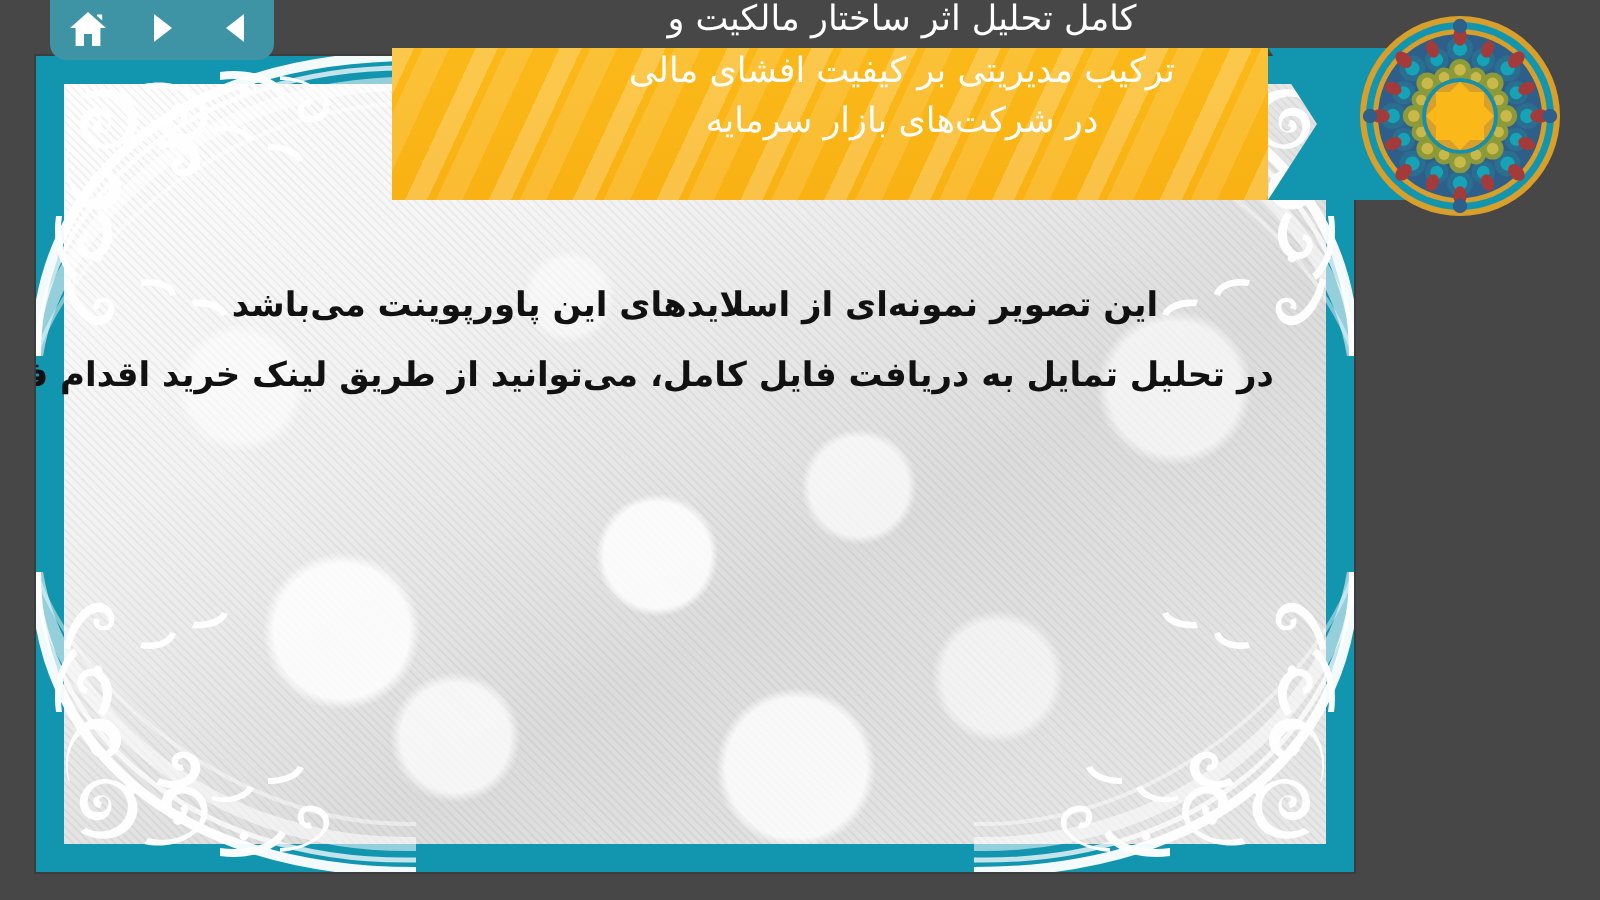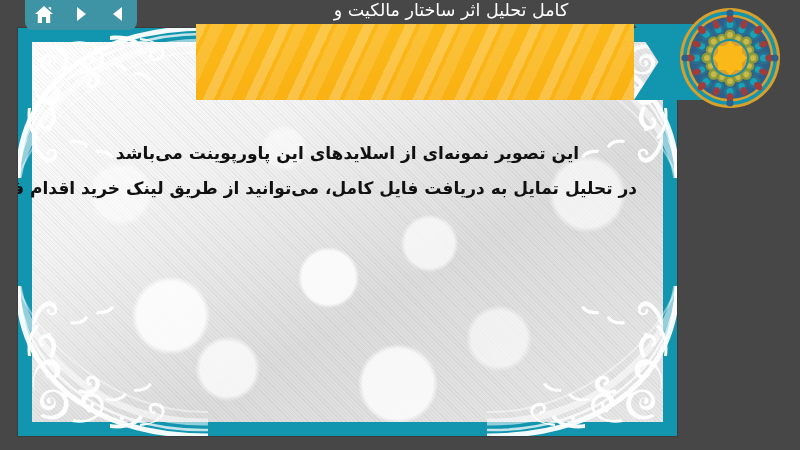--- a/index.html
+++ b/index.html
@@ -307,20 +307,22 @@
     </div>
   </div>
 
   <div id="title-ribbon">
     <div id="ribbon-tail"></div>
     <div id="ribbon-body"></div>
   </div>
 
   <div id="title-overlay">
     <span class="tline">کامل تحلیل اثر ساختار مالکیت و</span>
+    <span class="tline">ترکیب مدیریتی بر کیفیت افشای مالی</span>
+    <span class="tline">در شرکت‌های بازار سرمایه</span>
   </div>
 
   <svg id="medallion" viewBox="0 0 104 104" aria-hidden="true">
     <defs>
       <g id="petal-unit">
         <circle cx="0" cy="-32" r="6.2" fill="#2a6f8f"></circle>
         <circle cx="0" cy="-32" r="3.4" fill="#16a3b8"></circle>
         <circle cx="0" cy="-22" r="5.2" fill="#8c9a3a"></circle>
         <circle cx="0" cy="-22" r="2.8" fill="#c9b84a"></circle>
         <ellipse cx="0" cy="-38" rx="3.2" ry="4.6" fill="#a33b3b"></ellipse>

